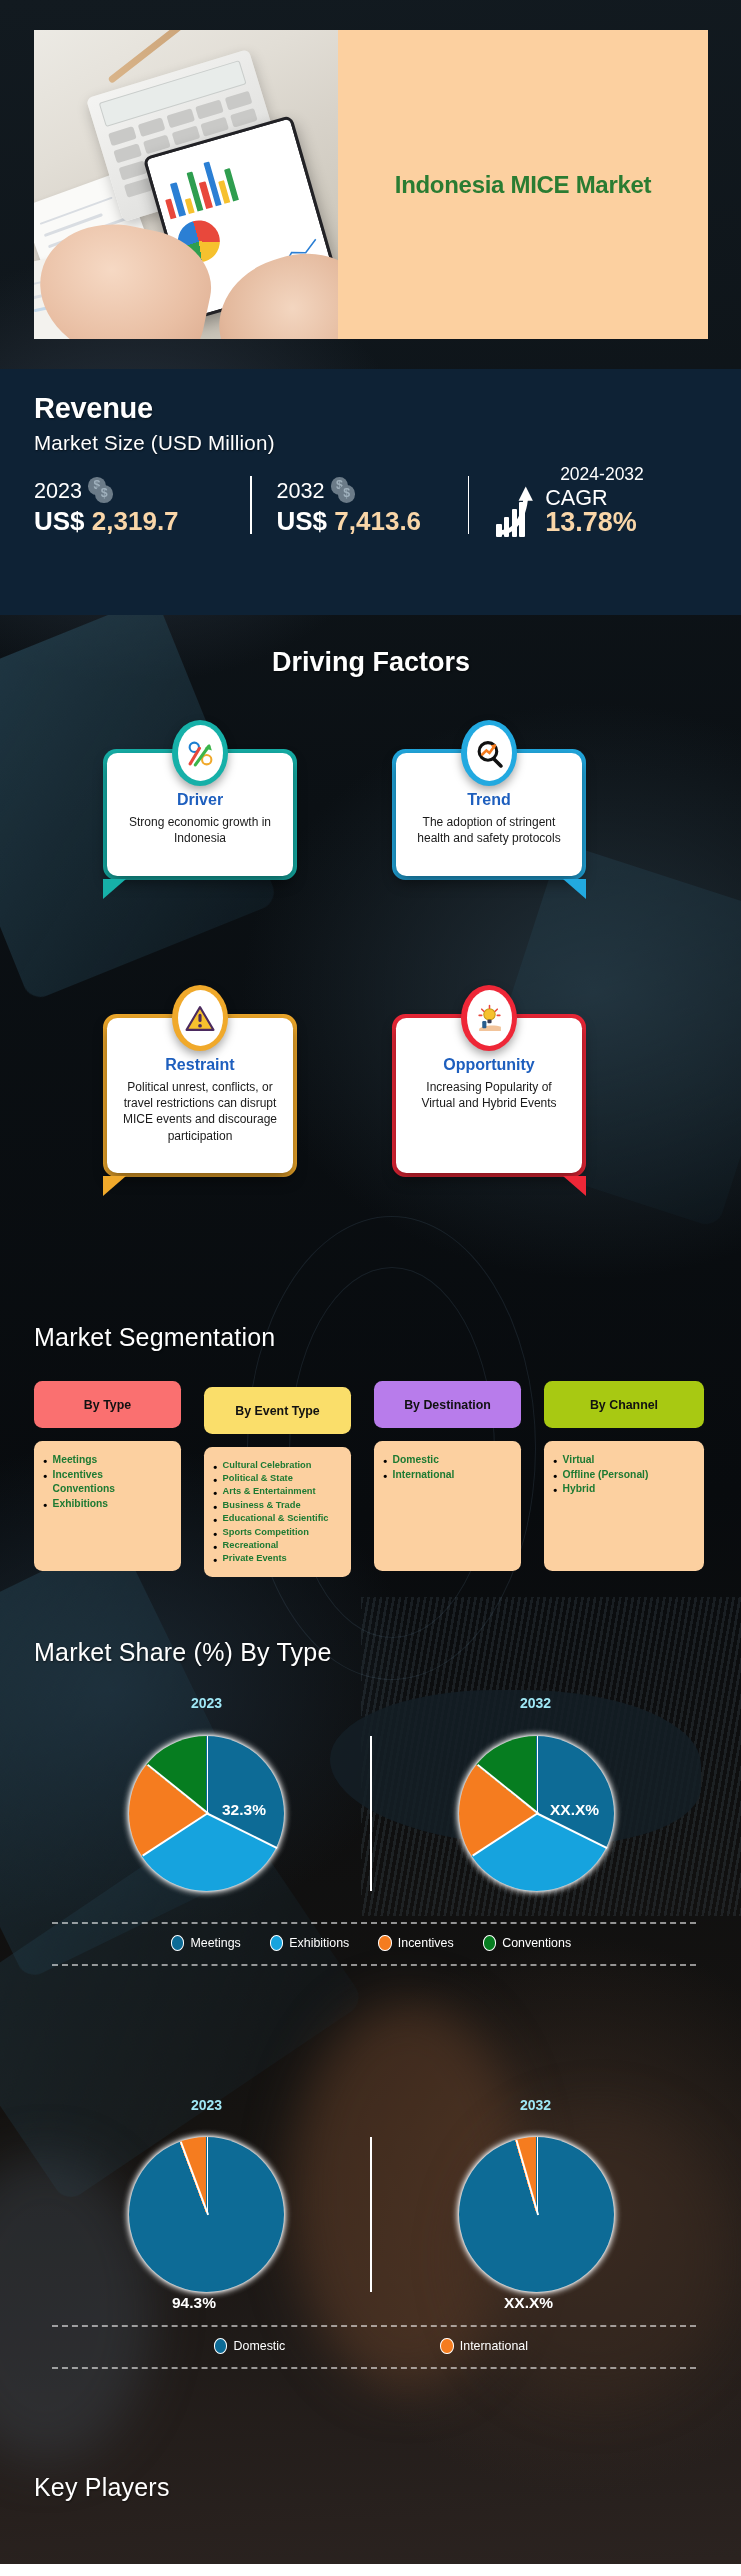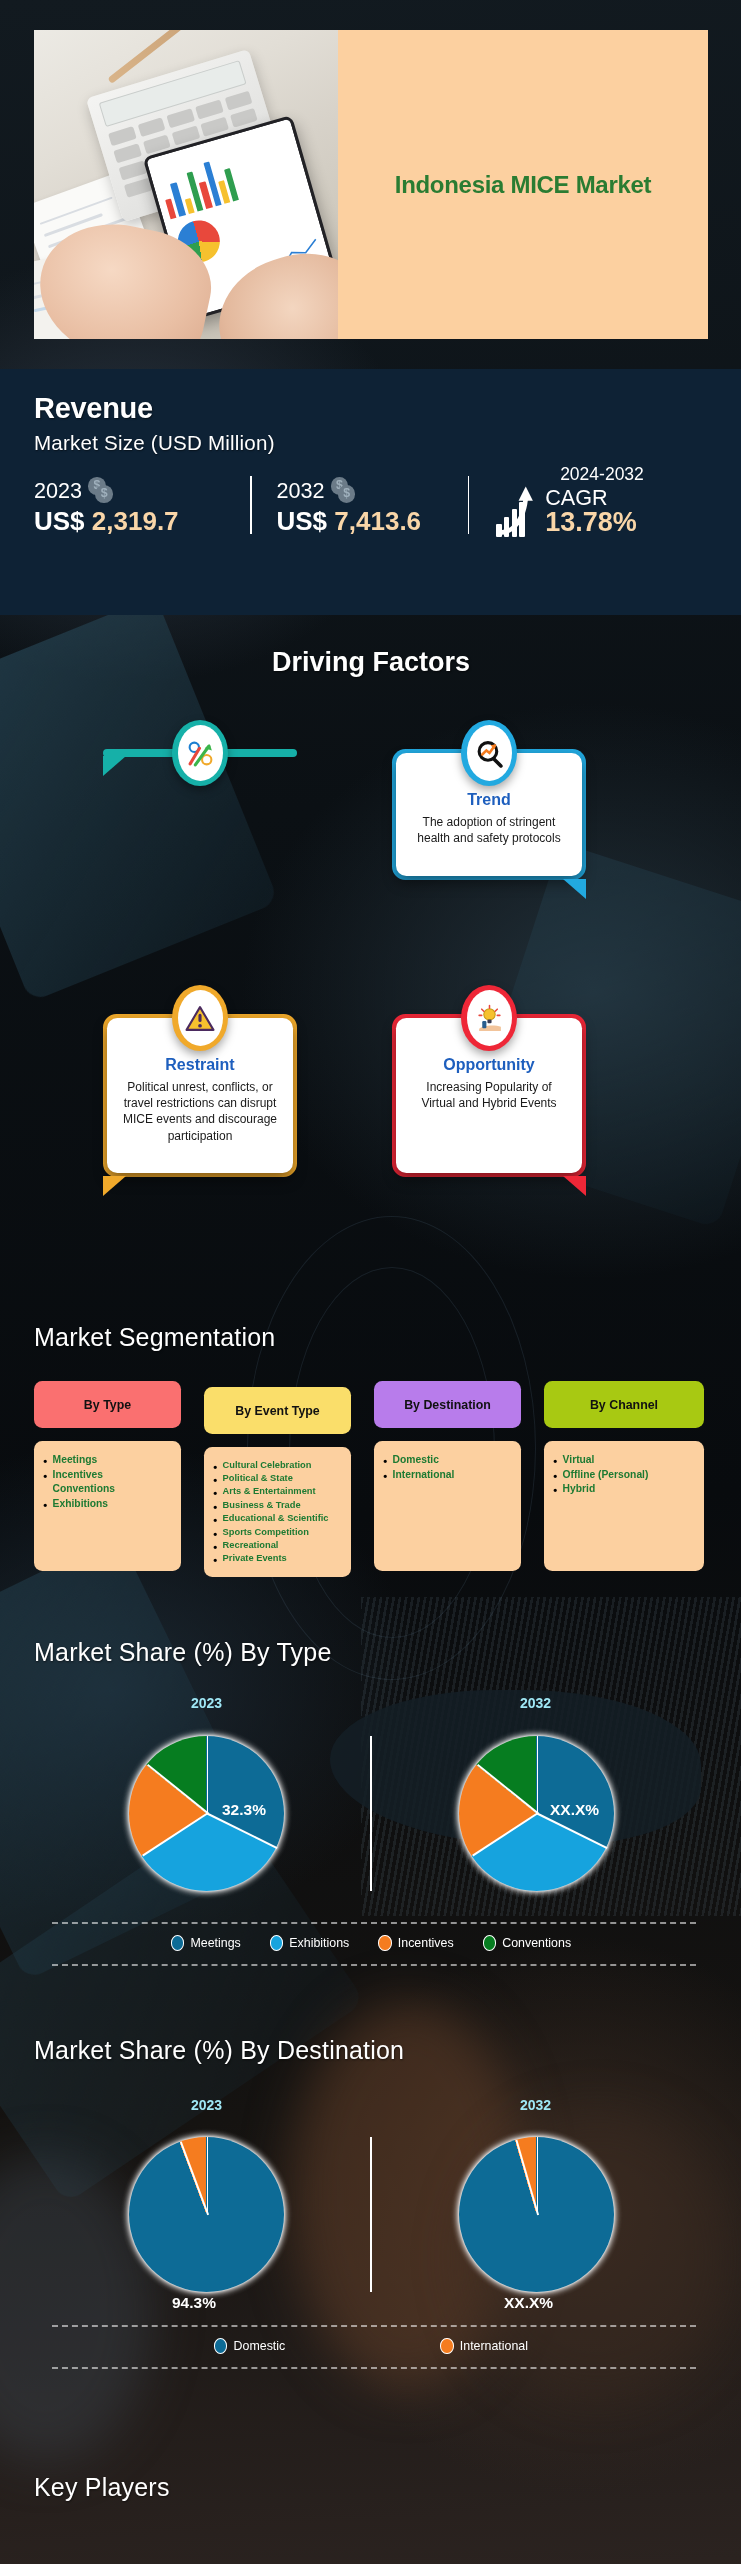--- a/index.html
+++ b/index.html
@@ -338,20 +338,24 @@
         <span class="disc">
           <svg width="29" height="29" viewBox="0 0 56 56">
             <circle cx="16" cy="16" r="9" fill="none" stroke="#1d7fd0" stroke-width="4"></circle>
             <circle cx="40" cy="40" r="9" fill="none" stroke="#f0a92b" stroke-width="4"></circle>
             <path d="M8 48 L26 18" stroke="#e8483c" stroke-width="6" stroke-linecap="round"></path>
             <path d="M18 50 L44 14" stroke="#3bb54a" stroke-width="6" stroke-linecap="round"></path>
             <polygon points="46,10 36,18 50,22" fill="#3bb54a"></polygon>
           </svg>
         </span>
       </div>
+      <div class="inner">
+        <div class="df-h">Driver</div>
+        <div class="df-p">Strong economic growth in Indonesia</div>
+      </div>
     </div>
     <div class="tail" style="left:0; bottom:-18.5px; border-left:0 solid transparent; border-right:23px solid transparent; border-top:20.6px solid #16b0a8;"></div>
   </div>
 
   <div class="dfcard" style="left:392px; top:749px;">
     <div class="shell" style="background:#22a9e0;">
       <div class="ico" style="background:#22a9e0;">
         <span class="disc">
           <svg width="29" height="29" viewBox="0 0 56 56">
             <circle cx="25" cy="24" r="17" fill="none" stroke="#111" stroke-width="6"></circle>
@@ -497,21 +501,20 @@
         <span class="sw" style="background:#f57c1f"></span>
       <span class="tx">Incentives</span>
       </span>
     <span class="it">
         <span class="sw" style="background:#067d20"></span>
       <span class="tx">Conventions</span>
       </span>
   </div>
   <div class="legend-rule" style="top:1964px;"></div>
 
-  <div class="sec-title-left" style="top:2036px;">Market Share (%) By Destination</div>
 
   <div class="pie-year" style="left:155px; top:2097px;">2023</div>
   <div class="pie-year" style="left:484px; top:2097px;">2032</div>
 
   <div class="pie" id="pie-dest-2023" style="left: 129px; top: 2137px; background: conic-gradient(rgb(13, 107, 150) 0%, rgb(13, 107, 150) 94.3%, rgb(245, 124, 31) 94.3%, rgb(245, 124, 31) 100%);">
     <div class="sep" style="transform:rotate(0deg)"></div>
   <div class="sep" style="transform: rotate(339.48deg);"></div>
     </div>
   <div class="pie-lbl" style="left:172px; top:2294px;">94.3%</div>
 

